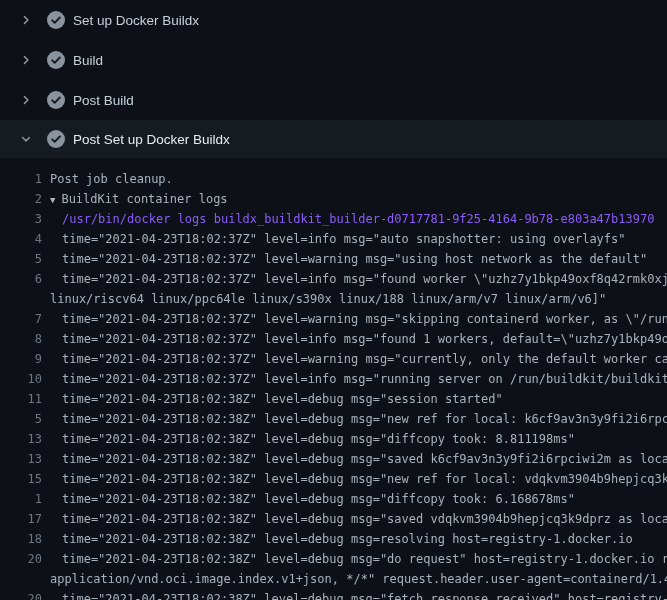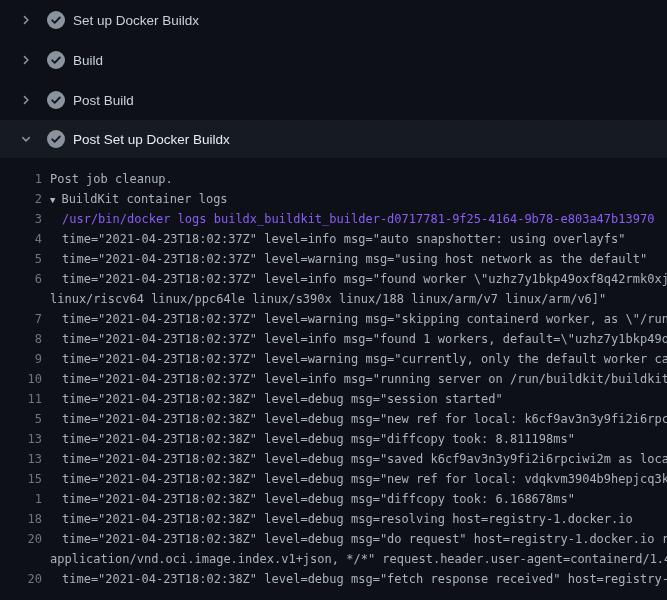--- a/index.html
+++ b/index.html
@@ -105,17 +105,18 @@
     <div class="log-row"><span class="ln">7</span><span class="txt step">time="2021-04-23T18:02:37Z" level=warning msg="skipping containerd worker, as \"/run</span></div>
     <div class="log-row"><span class="ln">8</span><span class="txt step">time="2021-04-23T18:02:37Z" level=info msg="found 1 workers, default=\"uzhz7y1bkp49o</span></div>
     <div class="log-row"><span class="ln">9</span><span class="txt step">time="2021-04-23T18:02:37Z" level=warning msg="currently, only the default worker ca</span></div>
     <div class="log-row"><span class="ln">10</span><span class="txt step">time="2021-04-23T18:02:37Z" level=info msg="running server on /run/buildkit/buildkit</span></div>
     <div class="log-row"><span class="ln">11</span><span class="txt step">time="2021-04-23T18:02:38Z" level=debug msg="session started"</span></div>
     <div class="log-row"><span class="ln">5</span><span class="txt step">time="2021-04-23T18:02:38Z" level=debug msg="new ref for local: k6cf9av3n3y9fi2i6rpc</span></div>
     <div class="log-row"><span class="ln">13</span><span class="txt step">time="2021-04-23T18:02:38Z" level=debug msg="diffcopy took: 8.811198ms"</span></div>
     <div class="log-row"><span class="ln">13</span><span class="txt step">time="2021-04-23T18:02:38Z" level=debug msg="saved k6cf9av3n3y9fi2i6rpciwi2m as loca</span></div>
     <div class="log-row"><span class="ln">15</span><span class="txt step">time="2021-04-23T18:02:38Z" level=debug msg="new ref for local: vdqkvm3904b9hepjcq3k</span></div>
     <div class="log-row"><span class="ln">1</span><span class="txt step">time="2021-04-23T18:02:38Z" level=debug msg="diffcopy took: 6.168678ms"</span></div>
+    <div class="log-row"><span class="ln">17</span><span class="txt step">time="2021-04-23T18:02:38Z" level=debug msg="saved vdqkvm3904b9hepjcq3k9dprz as loca</span></div>
     <div class="log-row"><span class="ln">18</span><span class="txt step">time="2021-04-23T18:02:38Z" level=debug msg=resolving host=registry-1.docker.io</span></div>
     <div class="log-row"><span class="ln">20</span><span class="txt step">time="2021-04-23T18:02:38Z" level=debug msg="do request" host=registry-1.docker.io r</span></div>
     <div class="log-row"><span class="ln"></span><span class="txt wrap">application/vnd.oci.image.index.v1+json, */*" request.header.user-agent=containerd/1.4</span></div>
     <div class="log-row"><span class="ln">20</span><span class="txt step">time="2021-04-23T18:02:38Z" level=debug msg="fetch response received" host=registry-</span></div>
   </div>
 
 </body></html>

